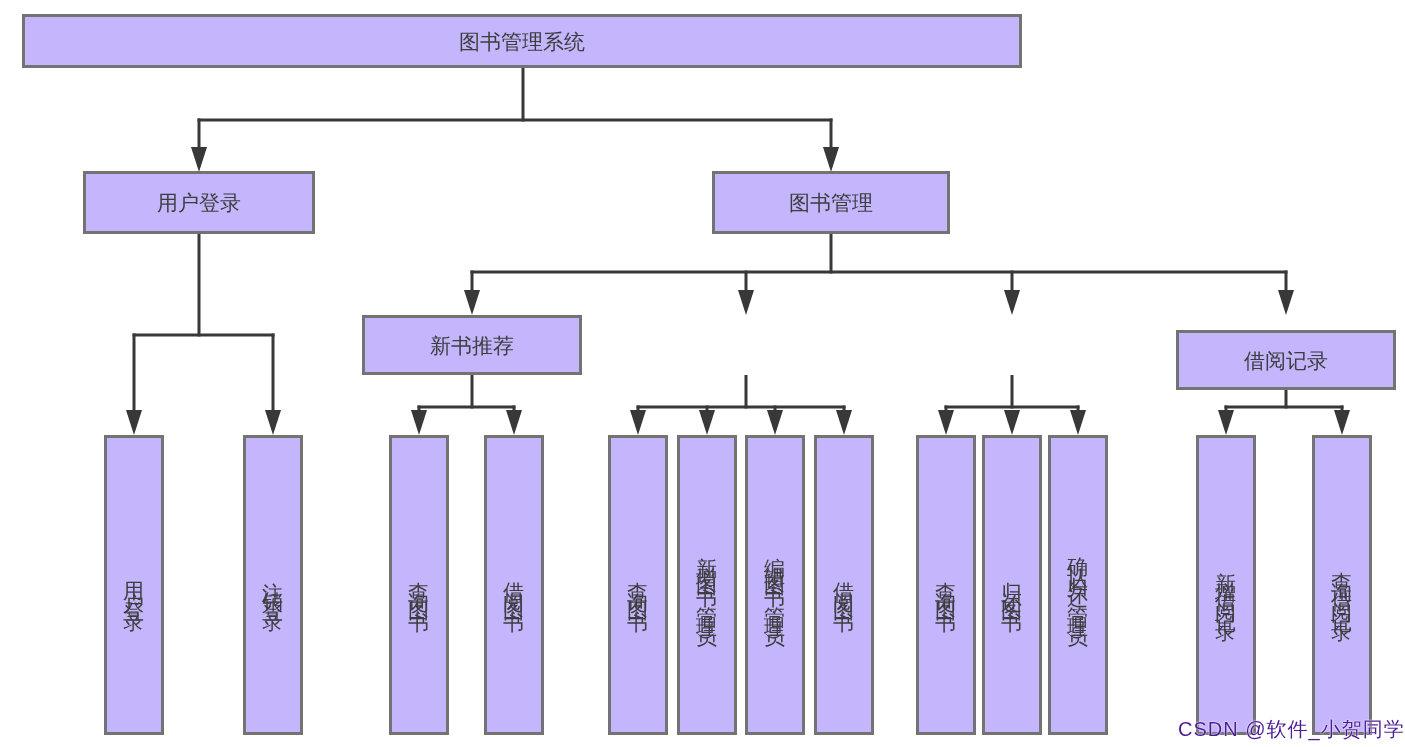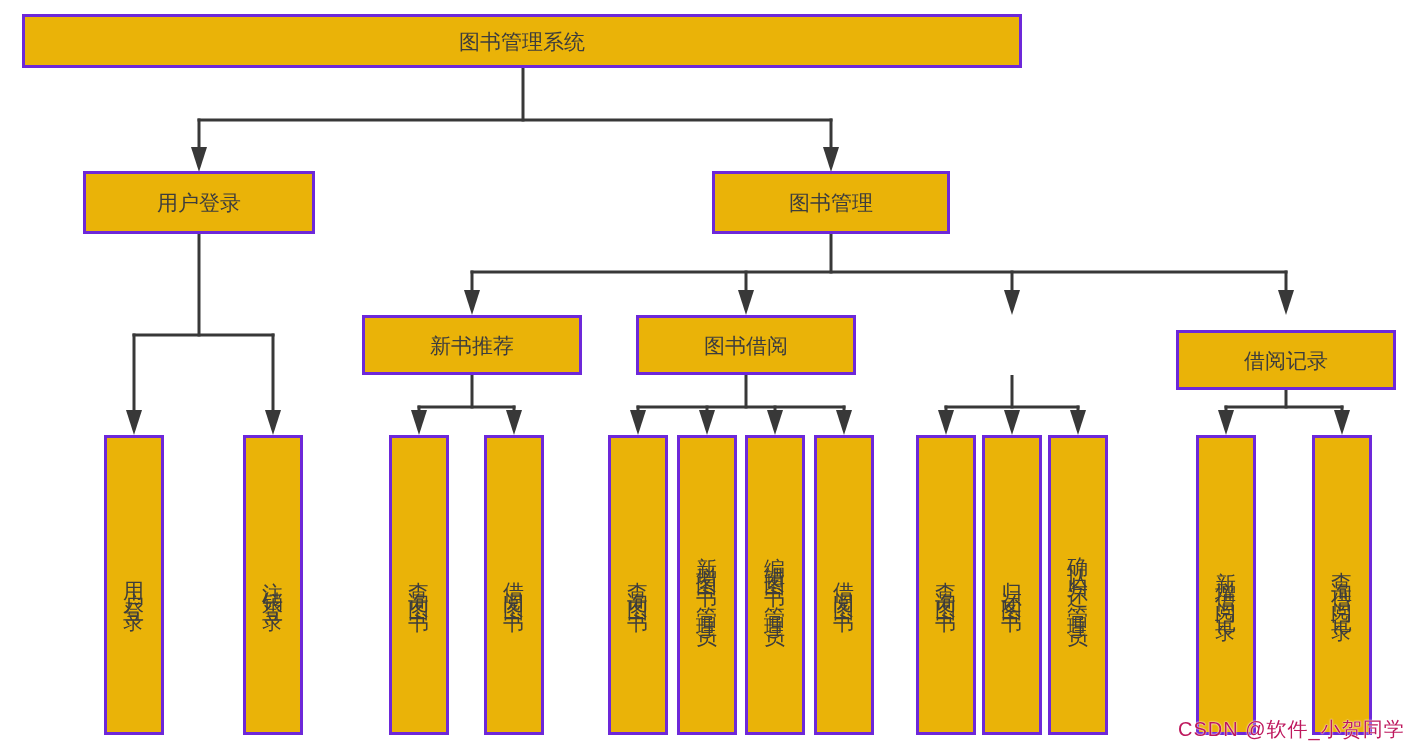--- a/index.html
+++ b/index.html
@@ -13,42 +13,42 @@
     overflow: hidden;
   }
   #connectors {
     position: absolute;
     left: 0; top: 0;
     width: 1405px; height: 747px;
   }
   .box {
     position: absolute;
     box-sizing: border-box;
-    background: #eab308;
-    border: 3px solid #6d28d9;
+    background: #c4b5fd;
+    border: 3px solid #737373;
     display: flex;
     align-items: center;
     justify-content: center;
     font-size: 21px;
     line-height: 1;
     white-space: nowrap;
   }
   .vbox {
     writing-mode: vertical-rl;
     text-orientation: mixed;
     letter-spacing: 10px;
     white-space: normal;
   }
   #watermark {
     position: absolute;
     left: 1178px;
     top: 716px;
     font-size: 20px;
     letter-spacing: 1px;
-    color: #be185d;
+    color: #4c1d95;
     text-shadow: 0 0 2px #ffffff, 0 0 1px #ffffff;
     z-index: 10;
     white-space: nowrap;
   }
 </style>
 </head>
 <body>
 
 <div id="stage">
 
@@ -123,21 +123,20 @@
       <polygon points="1334,410 1350,410 1342,435"></polygon>
     </g>
   </svg>
 
   <div class="box" style="left:22px; top:14px; width:1000px; height:54px;">图书管理系统</div>
 
   <div class="box" style="left:83px; top:171px; width:232px; height:63px;">用户登录</div>
   <div class="box" style="left:362px; top:315px; width:220px; height:60px;">新书推荐</div>
 
   <div class="box" style="left:712px; top:171px; width:238px; height:63px;">图书管理</div>
-  <div class="box" style="left:636px; top:315px; width:220px; height:60px;">图书借阅</div>
   <div class="box" style="left:1176px; top:330px; width:220px; height:60px;">借阅记录</div>
 
   <div class="box vbox" style="left:104px; top:435px; width:60px; height:300px;">用户登录</div>
   <div class="box vbox" style="left:243px; top:435px; width:60px; height:300px;">注销登录</div>
 
   <div class="box vbox" style="left:389px; top:435px; width:60px; height:300px;">查询图书</div>
   <div class="box vbox" style="left:484px; top:435px; width:60px; height:300px;">借阅图书</div>
 
   <div class="box vbox" style="left:608px; top:435px; width:60px; height:300px;">查询图书</div>
   <div class="box vbox" style="left:677px; top:435px; width:60px; height:300px;">新增图书（管理员）</div>

